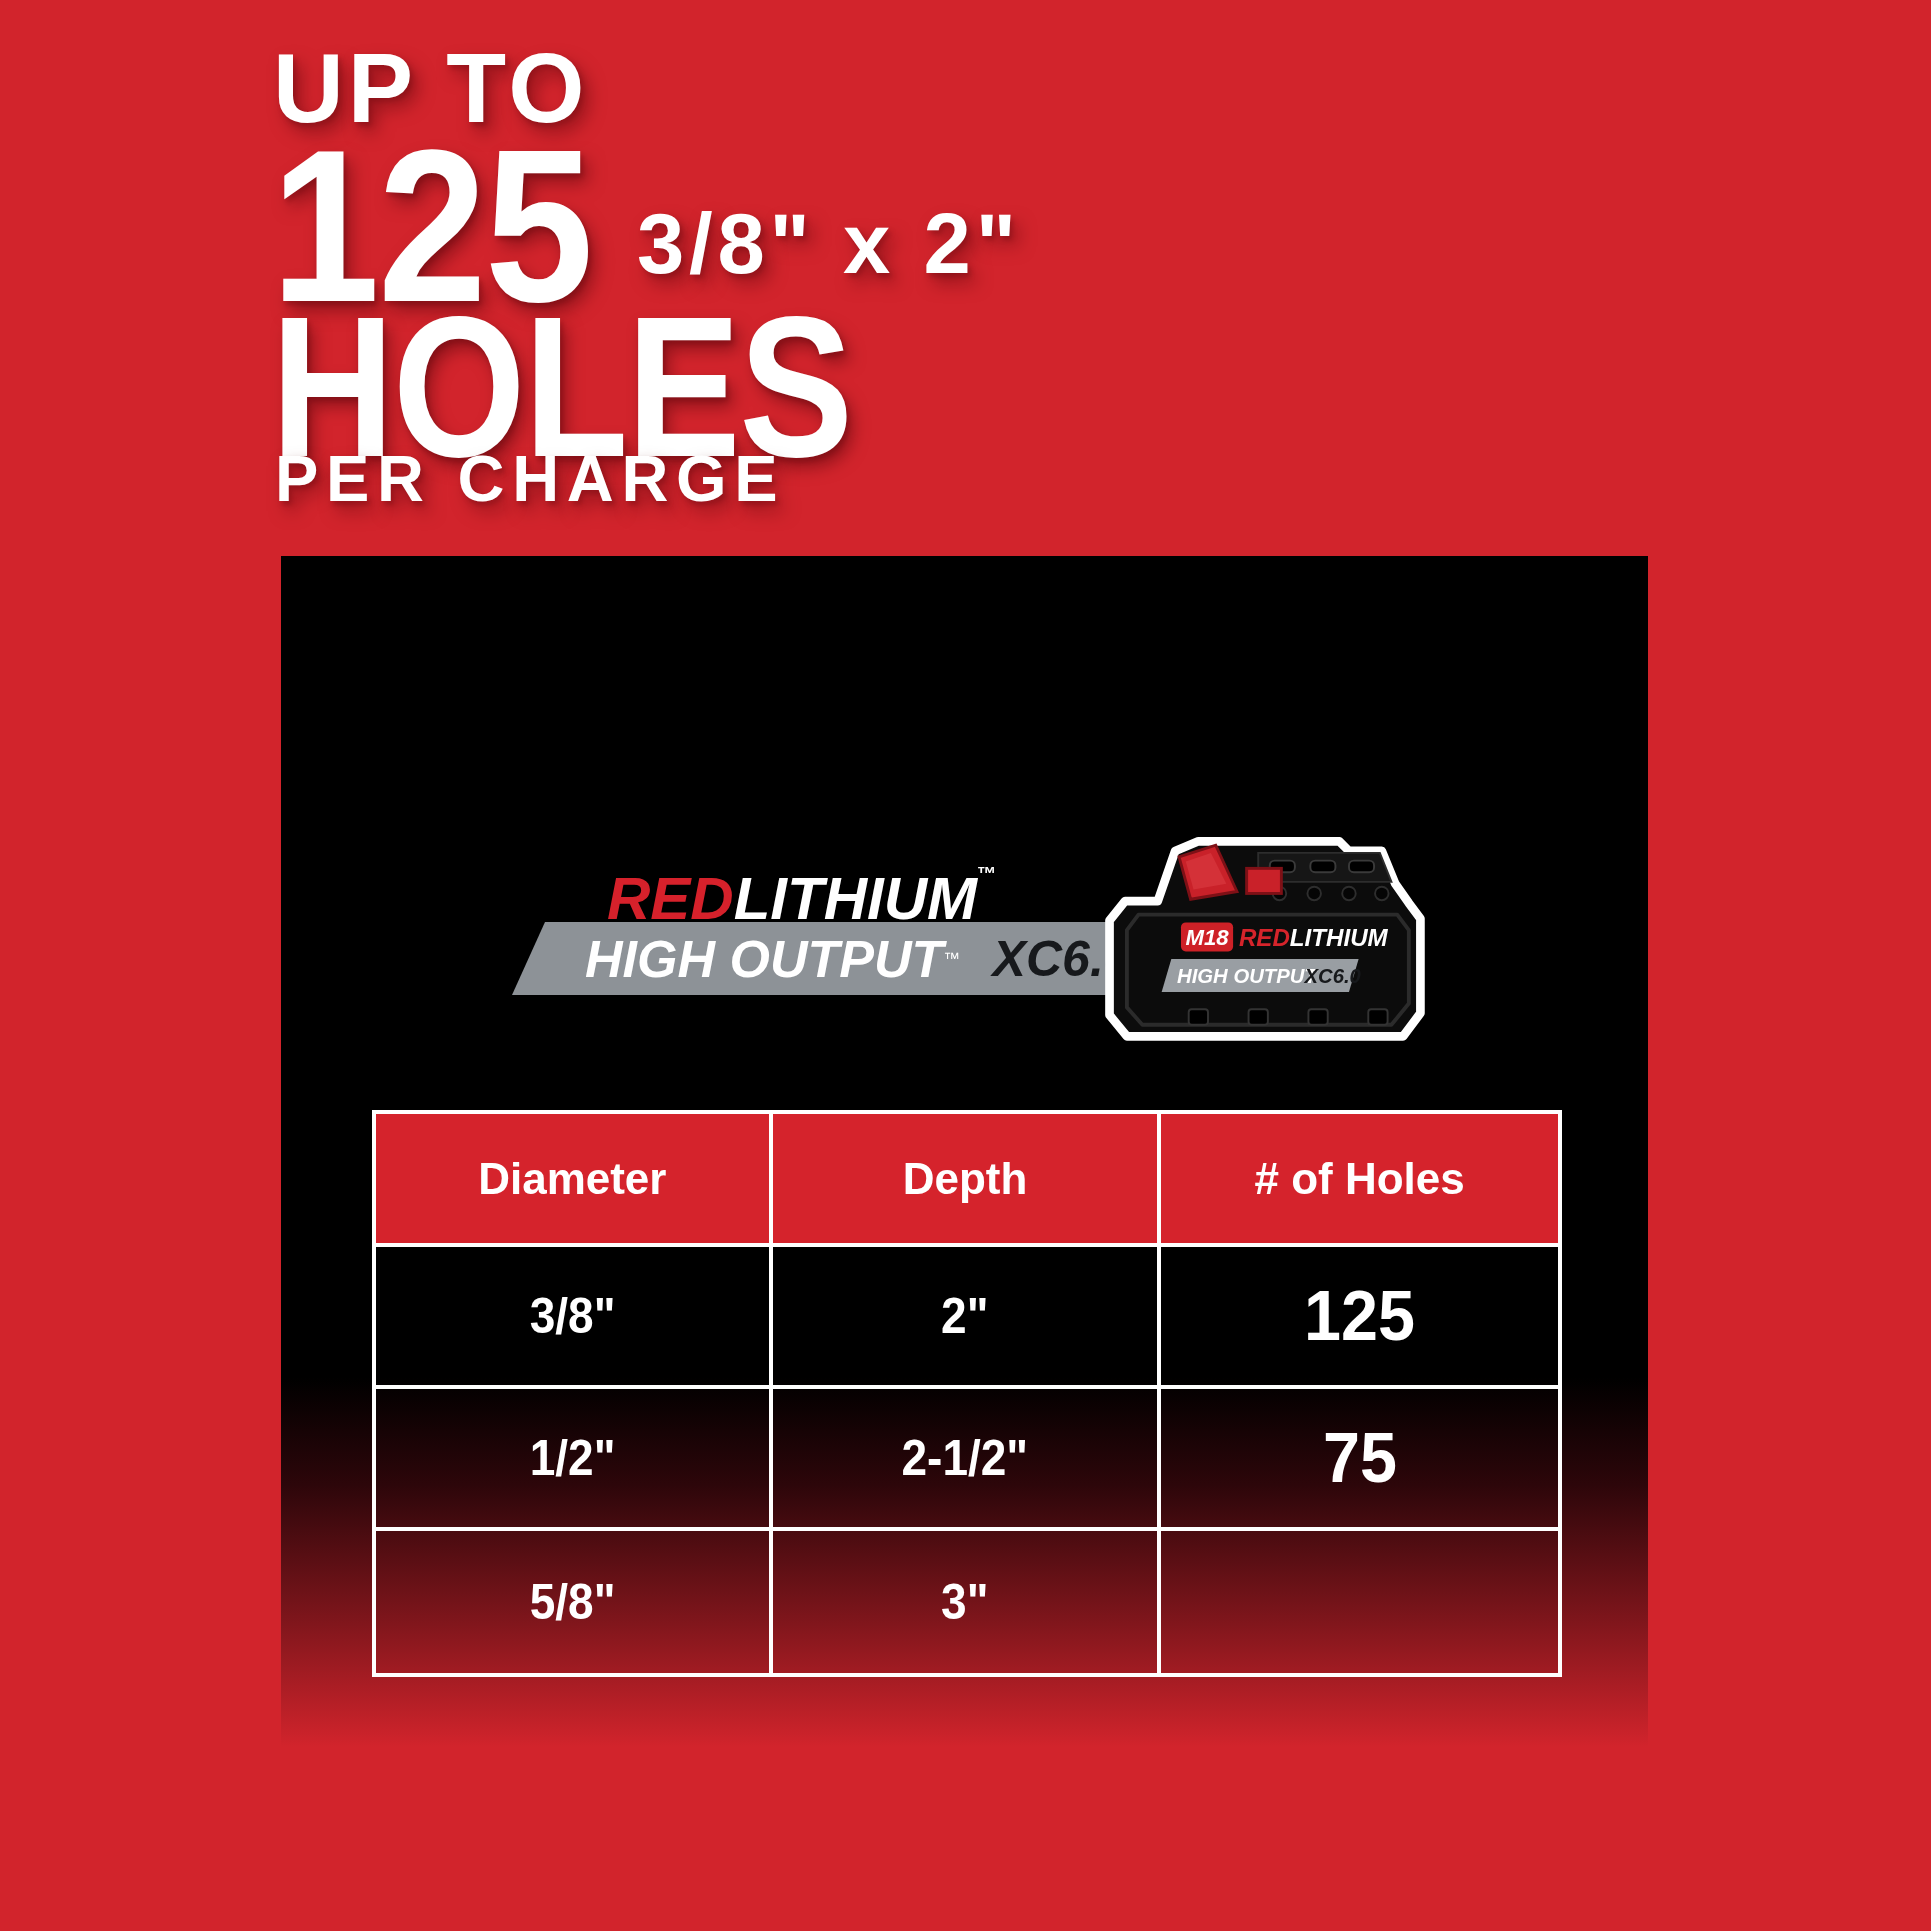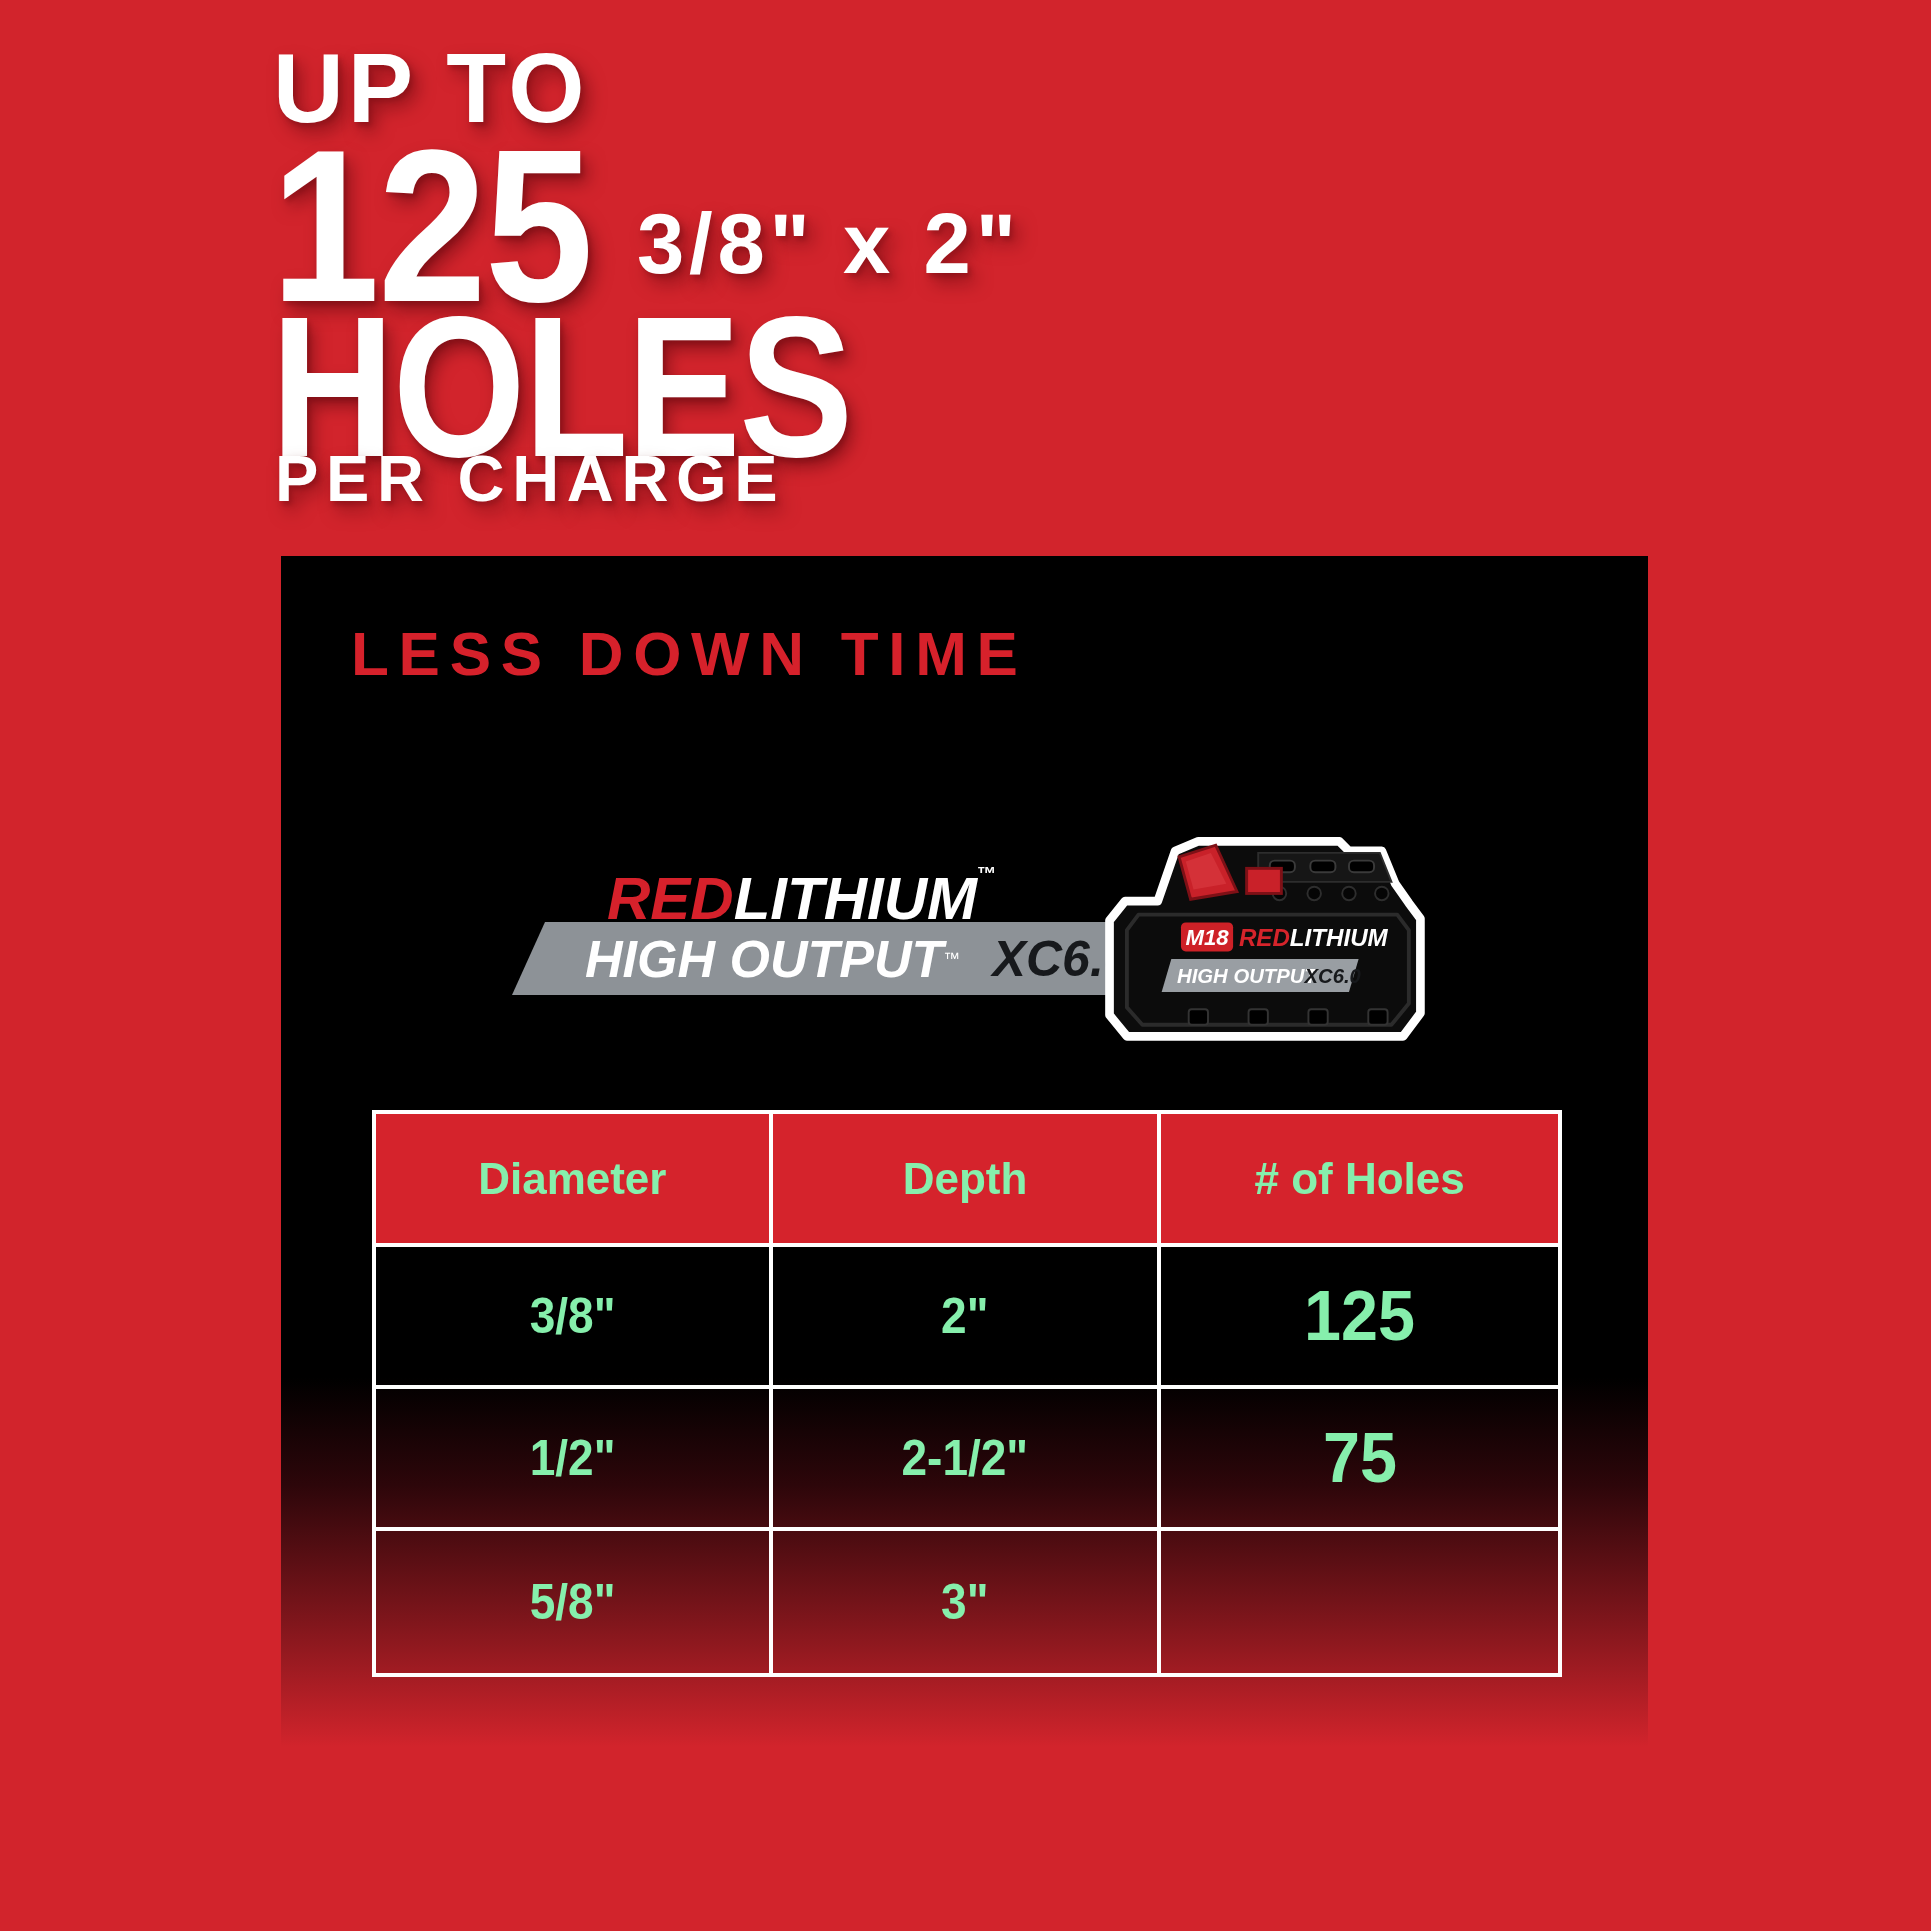--- a/index.html
+++ b/index.html
@@ -47,21 +47,21 @@
   
   .battery{position:absolute;left:815px;top:266px;width:336px;height:224px;}
   
   .spec-table{
     position:absolute;left:372px;top:1110px;width:1190px;height:567px;
     display:grid;grid-template-columns:1fr .98fr 1fr;grid-template-rows:133px 1fr 1fr 1fr;
     border:4.8px solid #fff;box-sizing:border-box;
   }
   .cell{
     border-right:4.8px solid #fff;border-bottom:4.8px solid #fff;
-    display:flex;align-items:center;justify-content:center;color:#86efac;
+    display:flex;align-items:center;justify-content:center;color:#ffffff;
   }
   .cell.col-last{border-right:none;}
   .cell.row-last{border-bottom:none;}
   .cell.head{background:#d5232c;font-weight:bold;font-size:44px;}
   .cell.val{font-weight:bold;font-size:50px;}
   .cell.val .sq{display:inline-block;transform:scaleX(.92);}
   .cell.num{font-weight:bold;font-size:70px;}
   .cell.num .sq{display:inline-block;transform:scaleX(.95);}
 </style>
 </head>
@@ -70,21 +70,20 @@
 <div class="canvas">
 
   <div class="hl hl-upto">UP TO</div>
   <div class="hl hl-number">125</div>
   <div class="hl hl-size">3/8" x 2"</div>
   <div class="hl hl-holes">HOLES</div>
   <div class="hl hl-percharge">PER CHARGE</div>
 
   <div class="panel">
 
-    <div class="panel-title">LESS DOWN TIME</div>
 
     <div class="logo-line"><span class="red">RED</span><span class="white">LITHIUM</span><sup>™</sup></div>
 
     <div class="banner">
         <span class="txt">HIGH OUTPUT</span>
         <sup>™</sup>
         <span class="model">XC6.0</span>
       </div>
 
     <svg class="battery" viewBox="0 0 348 232">

